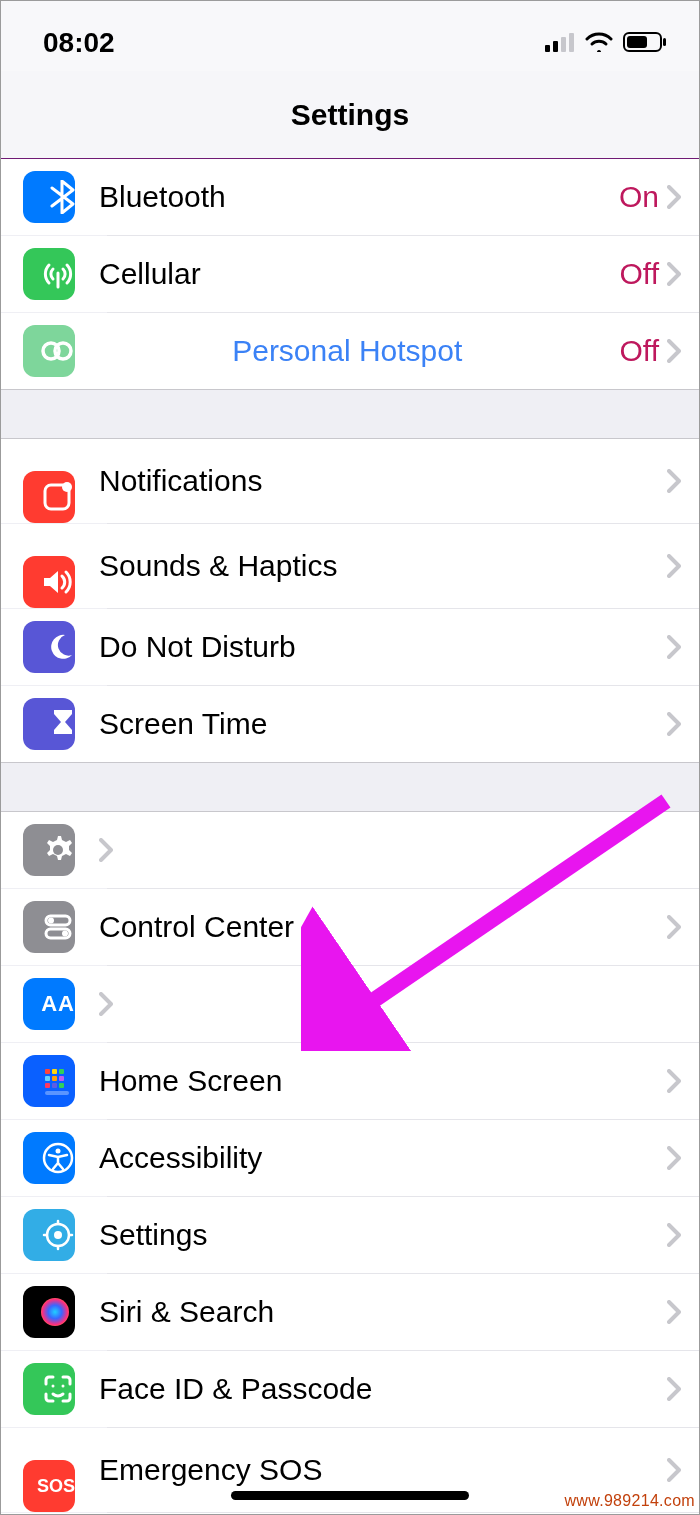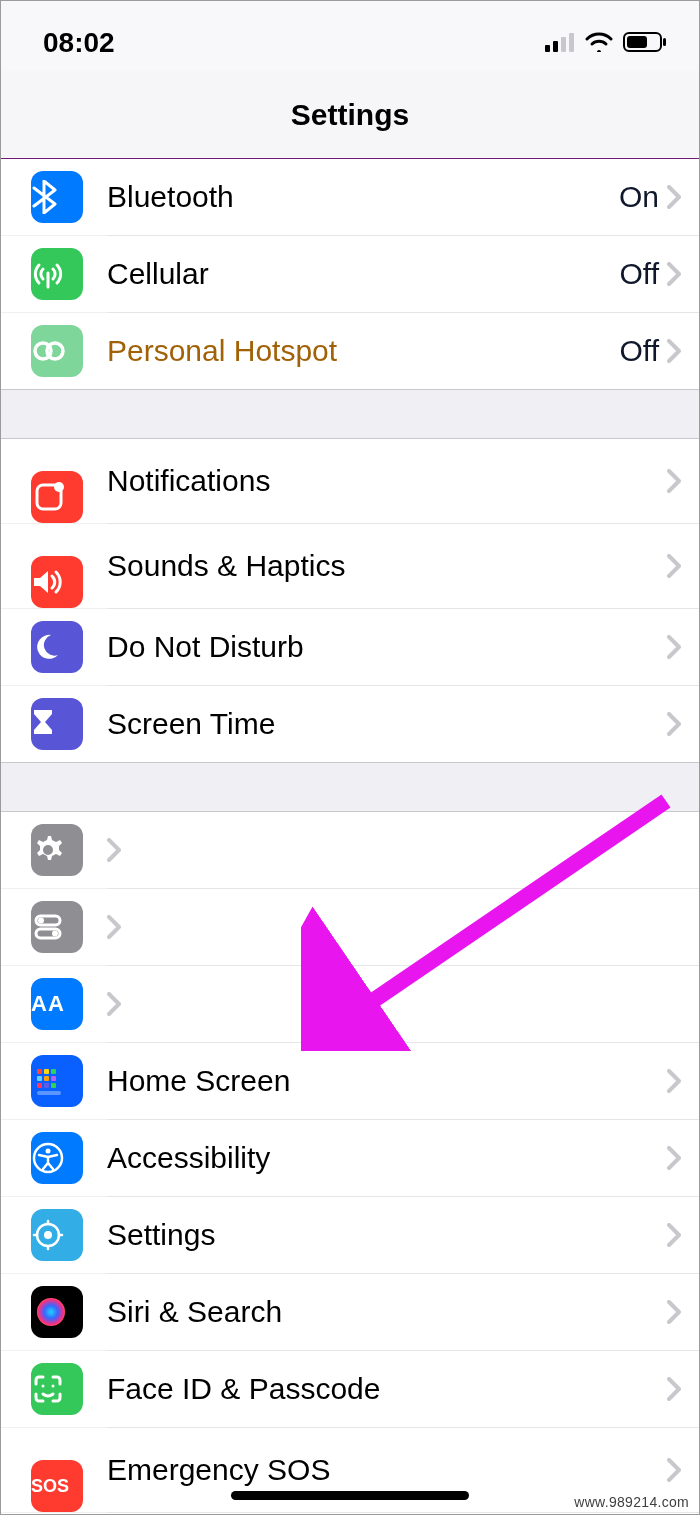--- a/index.html
+++ b/index.html
@@ -36,39 +36,39 @@
     height: 50px;
     background: #efeff4;
     border-top: 1px solid #c8c7cc;
     border-bottom: 1px solid #c8c7cc;
   }
   .row {
     display: flex;
     align-items: center;
     min-height: 76px;
     background: #fff;
-    padding: 0 18px 0 30px;
+    padding: 0 18px 0 22px;
   }
   .row .icon-wrap {
     width: 52px; height: 52px;
     border-radius: 12px;
-    display: flex; align-items: center; justify-content: flex-start;
+    display: flex; align-items: center; justify-content: flex-end;
     flex: 0 0 52px;
     margin-right: 24px;
     color: #fff;
   }
   .row .label {
     font-size: 30px;
     color: #000;
     flex: 1;
   }
-  .row.disabled .label { color: #a16207; }
+  .row.disabled .label { color: #3b82f6; text-align: center; }
   .row .value {
     font-size: 30px;
-    color: #0f172a;
+    color: #be185d;
     margin-right: 8px;
     margin-left: 24px;
   }
   .row .chevron {
     color: #c7c7cc;
     display: flex; align-items: center;
   }
   .hair {
     height: 1px;
     background: #e5e5ea;
@@ -85,24 +85,24 @@
     bottom: 14px;
     left: 50%;
     transform: translateX(-50%);
     width: 238px;
     height: 9px;
     border-radius: 5px;
     background: #000;
   }
   .watermark {
     position: absolute;
-    right: 10px;
+    right: 4px;
     bottom: 4px;
-    font-size: 14px;
-    color: #404040;
+    font-size: 16px;
+    color: #c2410c;
     letter-spacing: 0.3px;
   }
   
   .bg-blue    { background:#007aff; }
   .bg-green   { background:#34c759; }
   .bg-lgreen  { background:#7ed69b; }
   .bg-red     { background:#ff3b30;margin-top:32px; }
   .bg-indigo  { background:#5856d6; }
   .bg-gray    { background:#8e8e93; }
   .bg-gray2   { background:#8e8e93; }
@@ -276,20 +276,21 @@
 <div class="hair"></div>
 <div class="row">
   <span class="icon-wrap bg-gray2">
     <svg width="34" height="34" viewBox="0 0 34 34" fill="none" stroke="#fff" stroke-width="3">
       <rect x="5" y="6" width="24" height="9" rx="4.5"></rect>
         <circle cx="10" cy="10.5" r="3" fill="#fff" stroke="none"></circle>
       <rect x="5" y="19" width="24" height="9" rx="4.5"></rect>
         <circle cx="24" cy="23.5" r="3" fill="#fff" stroke="none"></circle>
     </svg>
   </span>
+  <span class="label">Control Center</span>
   <span class="chevron">
       <svg width="14" height="24" viewBox="0 0 14 24">
         <path d="M2 2 L12 12 L2 22" stroke="#c7c7cc" stroke-width="4" fill="none" stroke-linecap="round" stroke-linejoin="round"></path>
       </svg>
     </span>
 </div>
 <div class="hair"></div>
 <div class="row">
   <span class="icon-wrap bg-blue">
     <span style="font-size:22px;font-weight:700;color:#fff;letter-spacing:1px;">AA</span>

